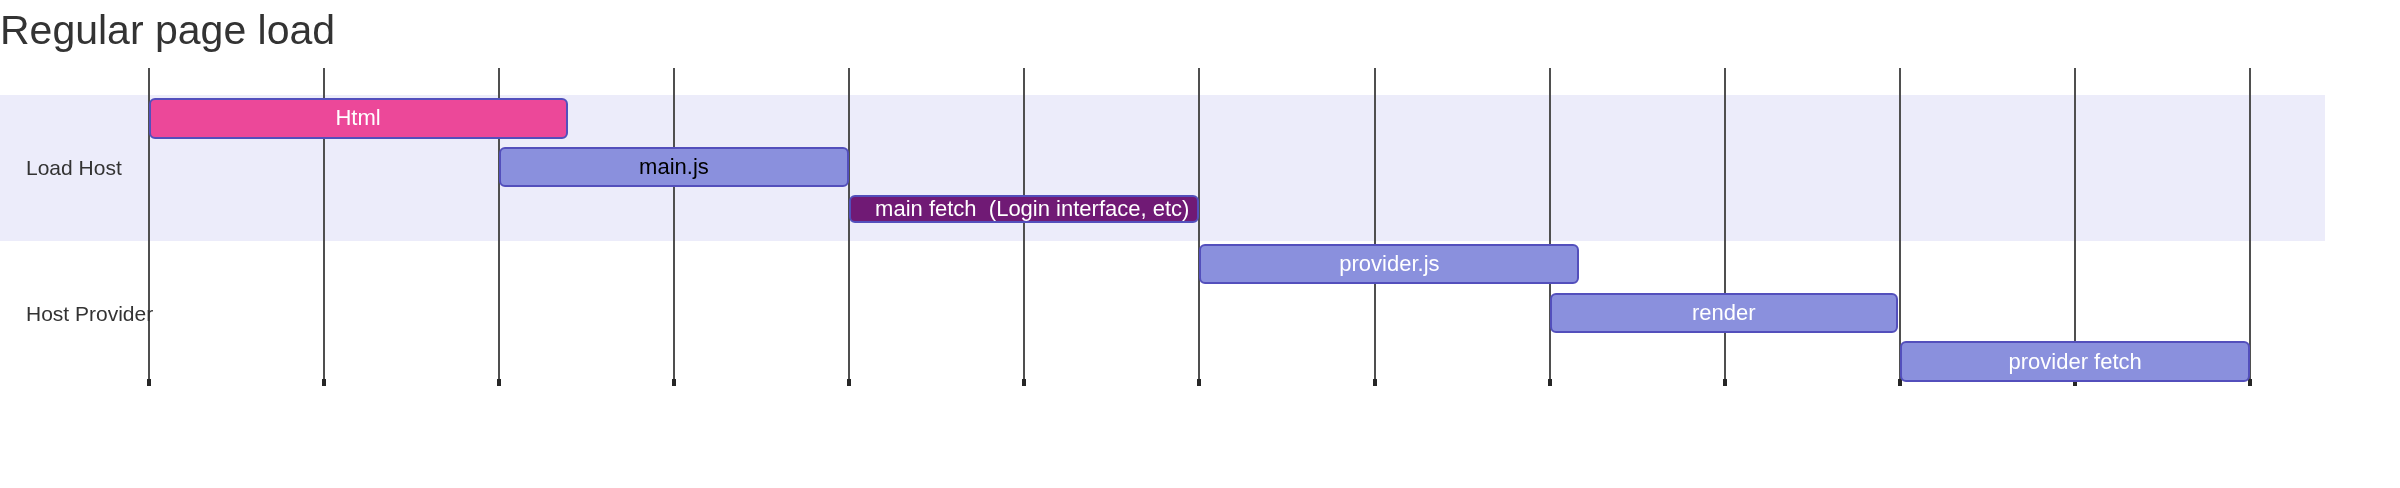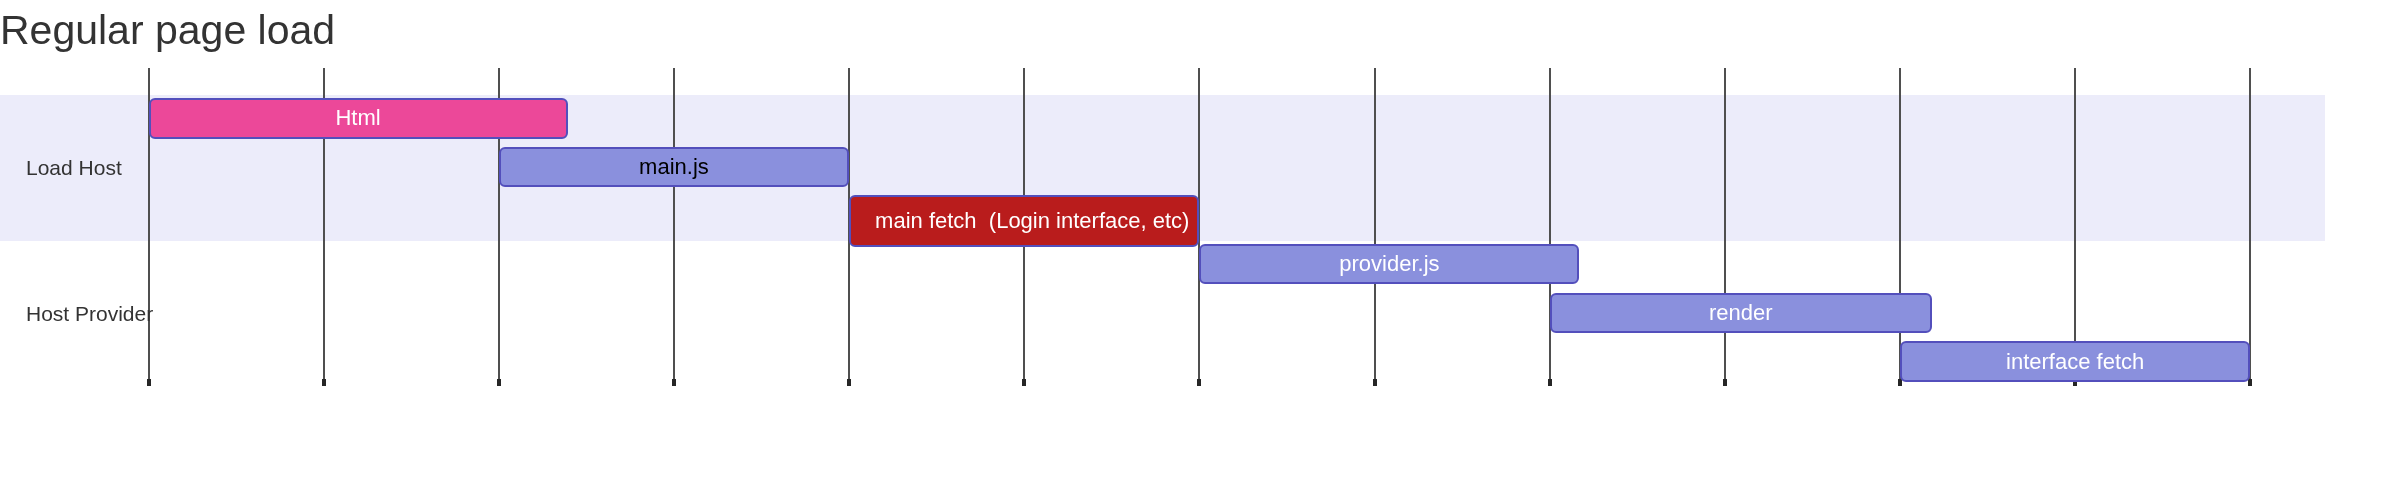--- a/index.html
+++ b/index.html
@@ -84,18 +84,18 @@
         <div class="grid-tick" style="background: rgb(38, 38, 38);"></div>
       </div>
     </div>
   <div id="labels">
       <div class="sec-label" style="top: 167.975px; color: rgb(51, 51, 51);">Load Host</div>
       <div class="sec-label" style="top: 313.925px; color: rgb(51, 51, 51);">Host Provider</div>
     </div>
   <div id="bars">
       <div class="bar" style="left: 148.5px; top: 98px; width: 419px; height: 40.5px; background: #ec4899; border: 2.5px solid rgb(83, 79, 188); color: rgb(255, 255, 255);">Html</div>
       <div class="bar" style="left: 498.8px; top: 146.65px; width: 350.3px; height: 40.5px; background: rgb(138, 144, 221); border: 2.5px solid rgb(83, 79, 188); color: #000000;">main.js</div>
-      <div class="bar" style="left: 849.1px; top: 195.3px; width: 350.3px; height: 52px; background: #b91c1c; border: 2.5px solid rgb(83, 79, 188); color: rgb(255, 255, 255); padding-left: 16px;">main fetch  (Login interface, etc)</div>
+      <div class="bar" style="left: 849.1px; top: 195.3px; width: 350.3px; height: 28px; background: #701a75; border: 2.5px solid rgb(83, 79, 188); color: rgb(255, 255, 255); padding-left: 16px;">main fetch  (Login interface, etc)</div>
       <div class="bar" style="left: 1199.4px; top: 243.95px; width: 380px; height: 40.5px; background: rgb(138, 144, 221); border: 2.5px solid rgb(83, 79, 188); color: rgb(255, 255, 255);">provider.js</div>
-      <div class="bar" style="left: 1549.7px; top: 292.6px; width: 382px; height: 40.5px; background: rgb(138, 144, 221); border: 2.5px solid rgb(83, 79, 188); color: rgb(255, 255, 255);">render</div>
-      <div class="bar" style="left: 1900px; top: 341.25px; width: 350.3px; height: 40.5px; background: rgb(138, 144, 221); border: 2.5px solid rgb(83, 79, 188); color: rgb(255, 255, 255);">interface fetch</div>
+      <div class="bar" style="left: 1549.7px; top: 292.6px; width: 348px; height: 40.5px; background: rgb(138, 144, 221); border: 2.5px solid rgb(83, 79, 188); color: rgb(255, 255, 255);">render</div>
+      <div class="bar" style="left: 1900px; top: 341.25px; width: 350.3px; height: 40.5px; background: rgb(138, 144, 221); border: 2.5px solid rgb(83, 79, 188); color: rgb(255, 255, 255);">provider fetch</div>
     </div>
 </div>
 
 </body></html>

